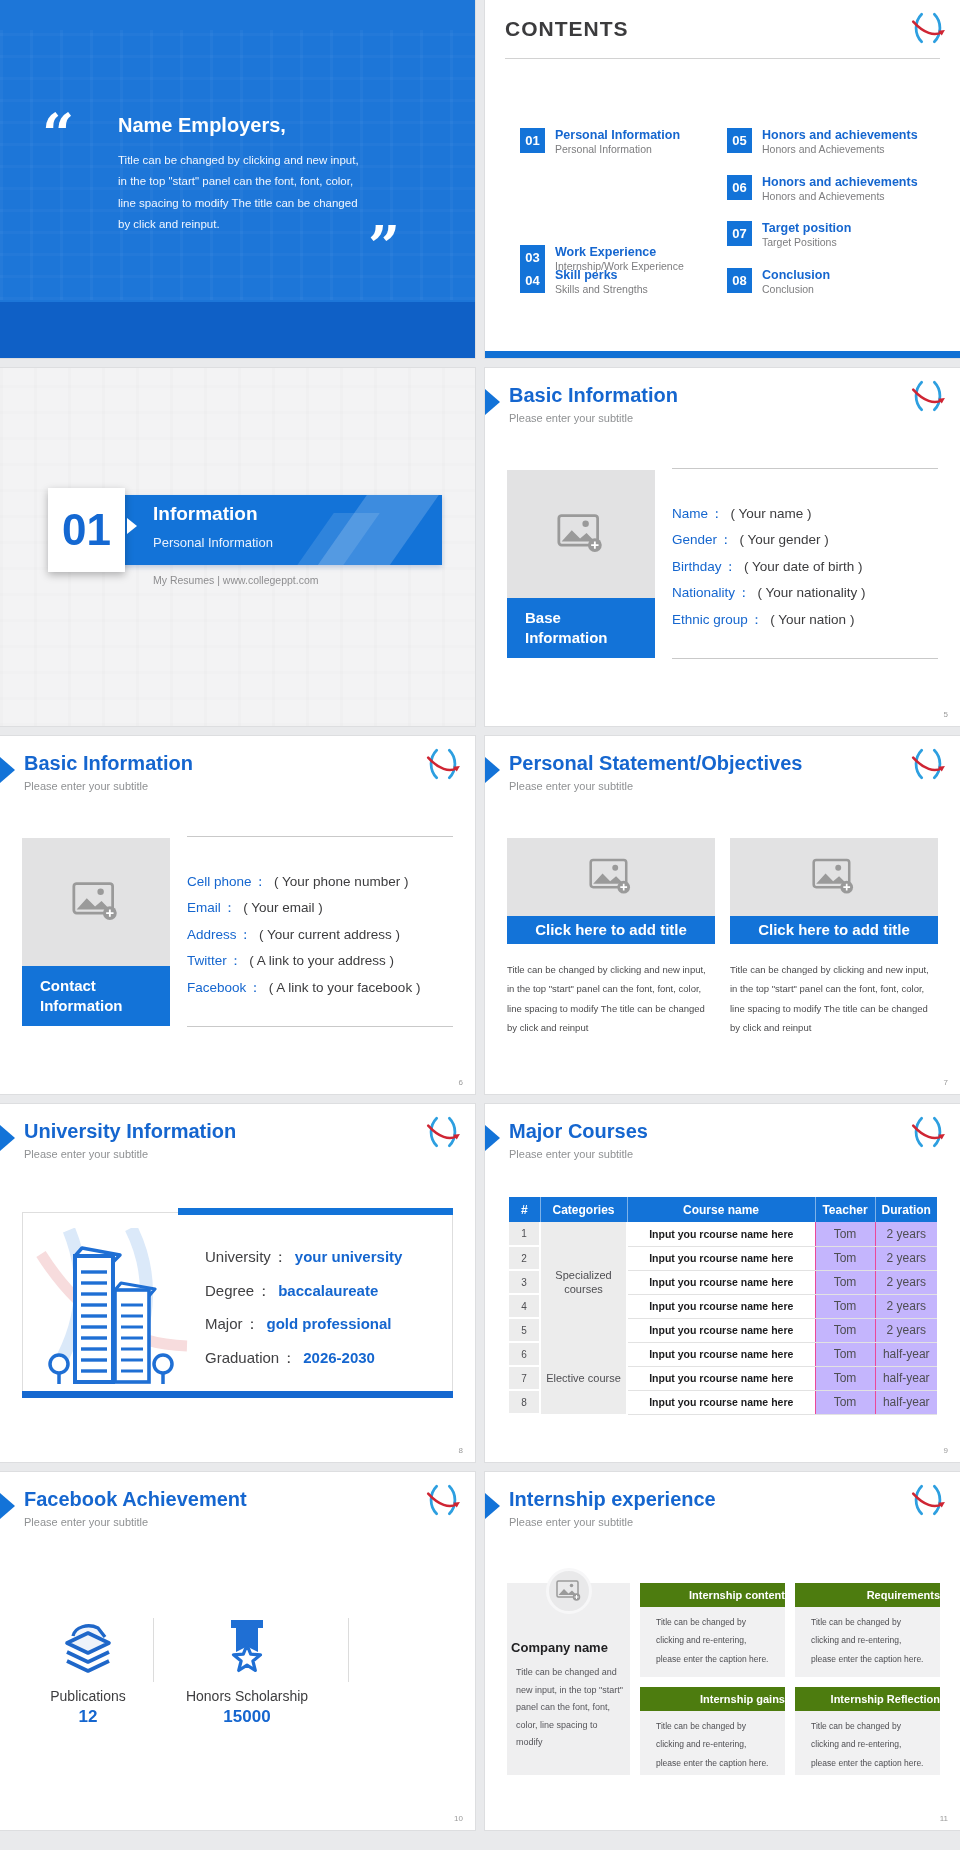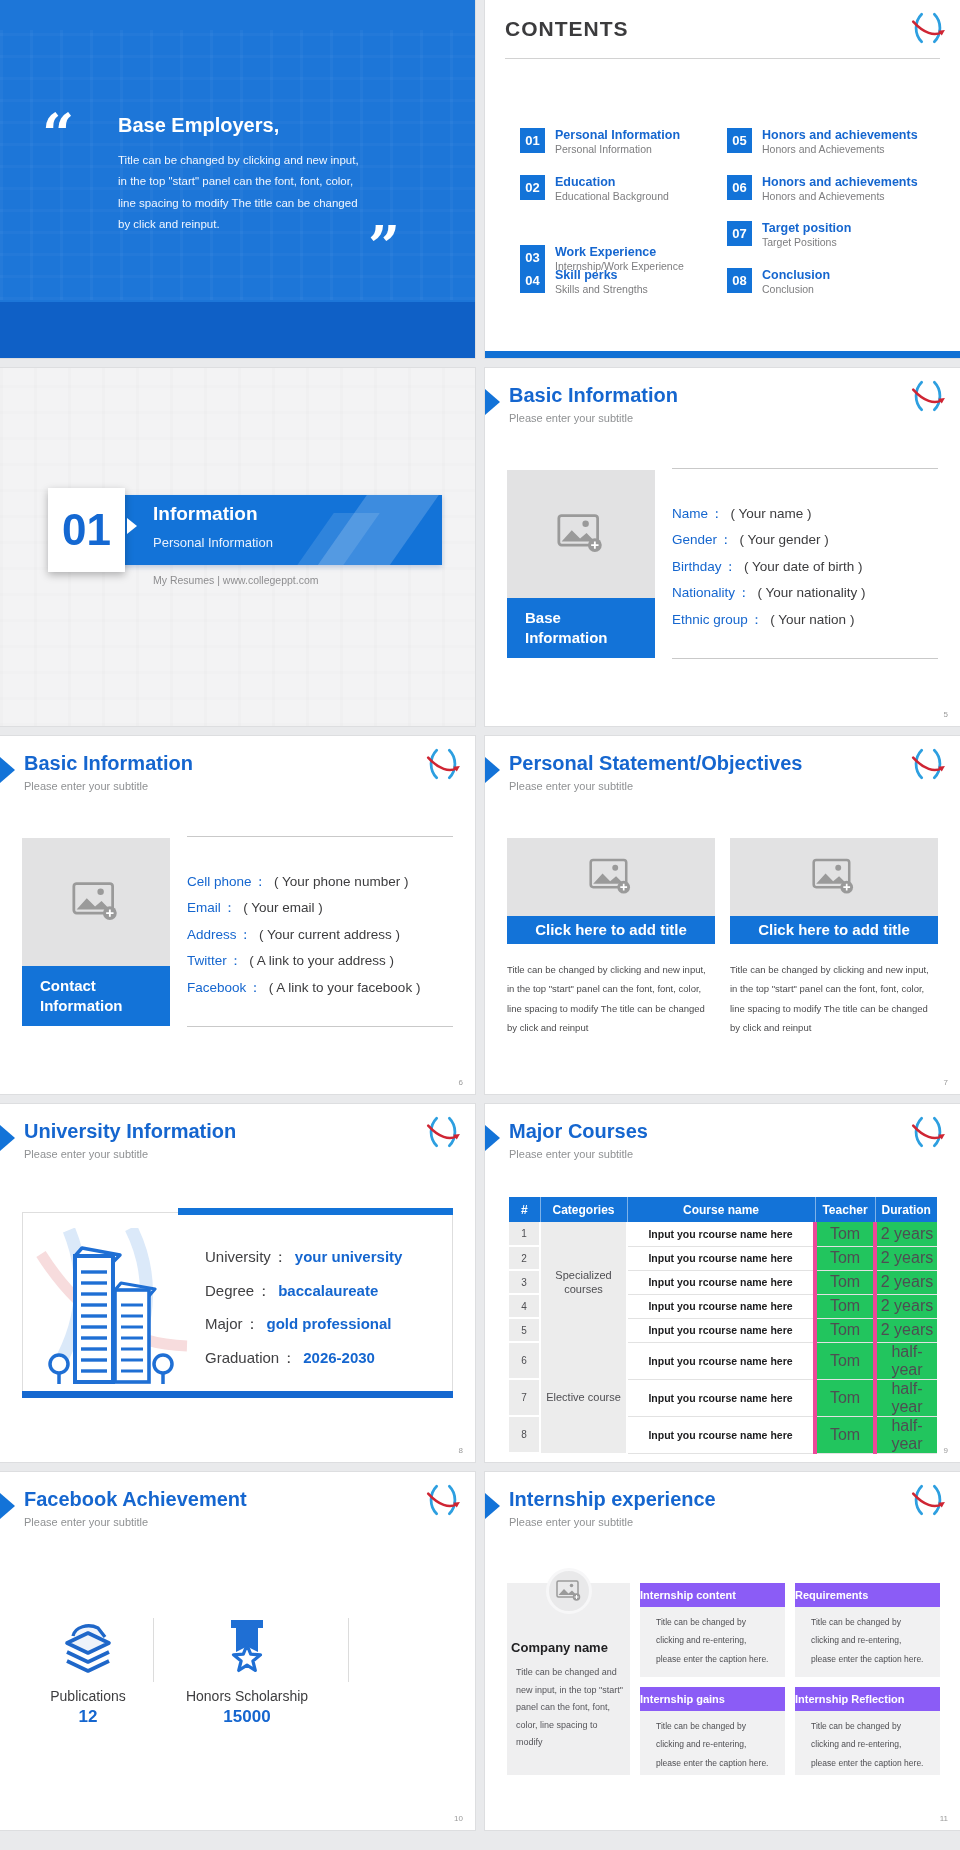--- a/index.html
+++ b/index.html
@@ -82,35 +82,35 @@
   .u-value{color:#1566cf;font-weight:bold;margin-left:7px;}
 
   
   .crs-table{position:absolute;left:24px;top:93px;width:428px;border-collapse:collapse;table-layout:fixed;}
   .crs-table th{background:#1373d8;color:#fff;font-size:12px;font-weight:bold;height:25px;border-right:1px solid rgba(255,255,255,.45);}
   .crs-table th:last-child{border-right:none;}
   .crs-table td{height:24px;text-align:center;vertical-align:middle;}
   .c-num{background:#ececec;font-size:10px;color:#4e4e52;border-bottom:2px solid #fff;border-right:2px solid #fff;}
   .c-cat{background:#ececec;font-size:11px;color:#4e4e52;border-right:2px solid #fff;line-height:1.3;}
   .c-name{background:#fff;font-size:10.5px;font-weight:bold;color:#1b1b1d;border-bottom:1px solid #e2e2e2;}
-  .c-t,.c-d{background:#22c55e;font-size:16px;color:#4e4e52;border-bottom:1px solid #e2e2e2;border-left:4px solid #ec4899;}
+  .c-t,.c-d{background:#c4b5fd;font-size:12px;color:#4e4e52;border-bottom:1px solid #e2e2e2;border-left:1px solid #ec4899;}
 
   
   .ach-col{position:absolute;top:142px;text-align:center;}
   .ach-icon{height:68px;display:flex;align-items:center;justify-content:center;}
   .ach-label{font-size:14px;color:#3d3d3f;margin-top:6px;}
   .ach-value{font-size:17px;font-weight:bold;color:#1566cf;margin-top:3px;}
   .ach-div{position:absolute;top:146px;width:1px;height:64px;background:#dcdcdc;}
 
   
   .in-panel{position:absolute;left:22px;top:111px;width:123px;height:192px;background:#efeff0;}
   .in-circle{position:absolute;left:61px;top:96px;width:46px;height:46px;border-radius:50%;background:#e9e9ea;border:3px solid #f7f7f8;display:flex;align-items:center;justify-content:center;}
   .in-company{position:absolute;left:22px;top:168px;width:105px;text-align:center;font-size:13px;font-weight:bold;color:#212123;}
   .in-cap{position:absolute;left:31px;top:192px;width:107px;font-size:9px;line-height:1.95;color:#55555a;}
-  .in-box-h{position:absolute;width:145px;height:24px;background:#8b5cf6;color:#fff;font-size:11px;font-weight:bold;text-align:left;line-height:24px;}
+  .in-box-h{position:absolute;width:145px;height:24px;background:#4d7c0f;color:#fff;font-size:11px;font-weight:bold;text-align:right;line-height:24px;}
   .in-box-b{position:absolute;width:145px;background:#f1f1f2;font-size:8.5px;line-height:2.15;color:#4e4e52;padding:6px 16px;}
   .col-a{left:155px;} .col-b{left:310px;}
 </style>
 </head>
 <body>
 
 <svg width="0" height="0" style="position:absolute">
   <defs>
     <g id="def-logo">
       <path d="M11 2 C 4 9, 4 21, 11 28" stroke="#2d9fe0" stroke-width="2.6" fill="none" stroke-linecap="round"></path>
@@ -125,41 +125,36 @@
       <circle cx="41" cy="34" r="7.5" fill="#9a9a9a"></circle>
       <path d="M41 30 v8 M37 34 h8" stroke="#fff" stroke-width="2"></path>
     </g>
   </defs>
 </svg>
 
 <div class="slide" id="s1">
   <div class="s1-bldg"></div>
   <div class="s1-footer"></div>
   <div class="s1-quote" style="left:42px;top:106px;">“</div>
-  <div class="s1-title">Base Employers,</div>
+  <div class="s1-title">Name Employers,</div>
   <div class="s1-body">Title can be changed by clicking and new input, in the top "start" panel can the font, font, color, line spacing to modify The title can be changed by click and reinput.</div>
   <div class="s1-quote" style="left:368px;top:218px;">”</div>
 </div>
 
 <div class="slide" id="s2">
   <div class="s2-title">CONTENTS</div>
   <div class="s2-rule"></div>
   <svg class="logo" viewBox="0 0 34 30">
       <use href="#def-logo"></use>
     </svg>
 
   <div class="toc-item" style="left:35px;top:128px;">
     <div class="toc-num">01</div>
     <div class="toc-label">Personal Information</div>
     <div class="toc-sub">Personal Information</div>
-  </div>
-  <div class="toc-item" style="left:35px;top:175px;">
-    <div class="toc-num">02</div>
-    <div class="toc-label">Education</div>
-    <div class="toc-sub">Educational Background</div>
   </div>
   <div class="toc-item" style="left:35px;top:221px;margin-top:24px;">
     <div class="toc-num">03</div>
     <div class="toc-label">Work Experience</div>
     <div class="toc-sub">Internship/Work Experience</div>
   </div>
   <div class="toc-item" style="left:35px;top:268px;">
     <div class="toc-num">04</div>
     <div class="toc-label">Skill perks</div>
     <div class="toc-sub">Skills and Strengths</div>

